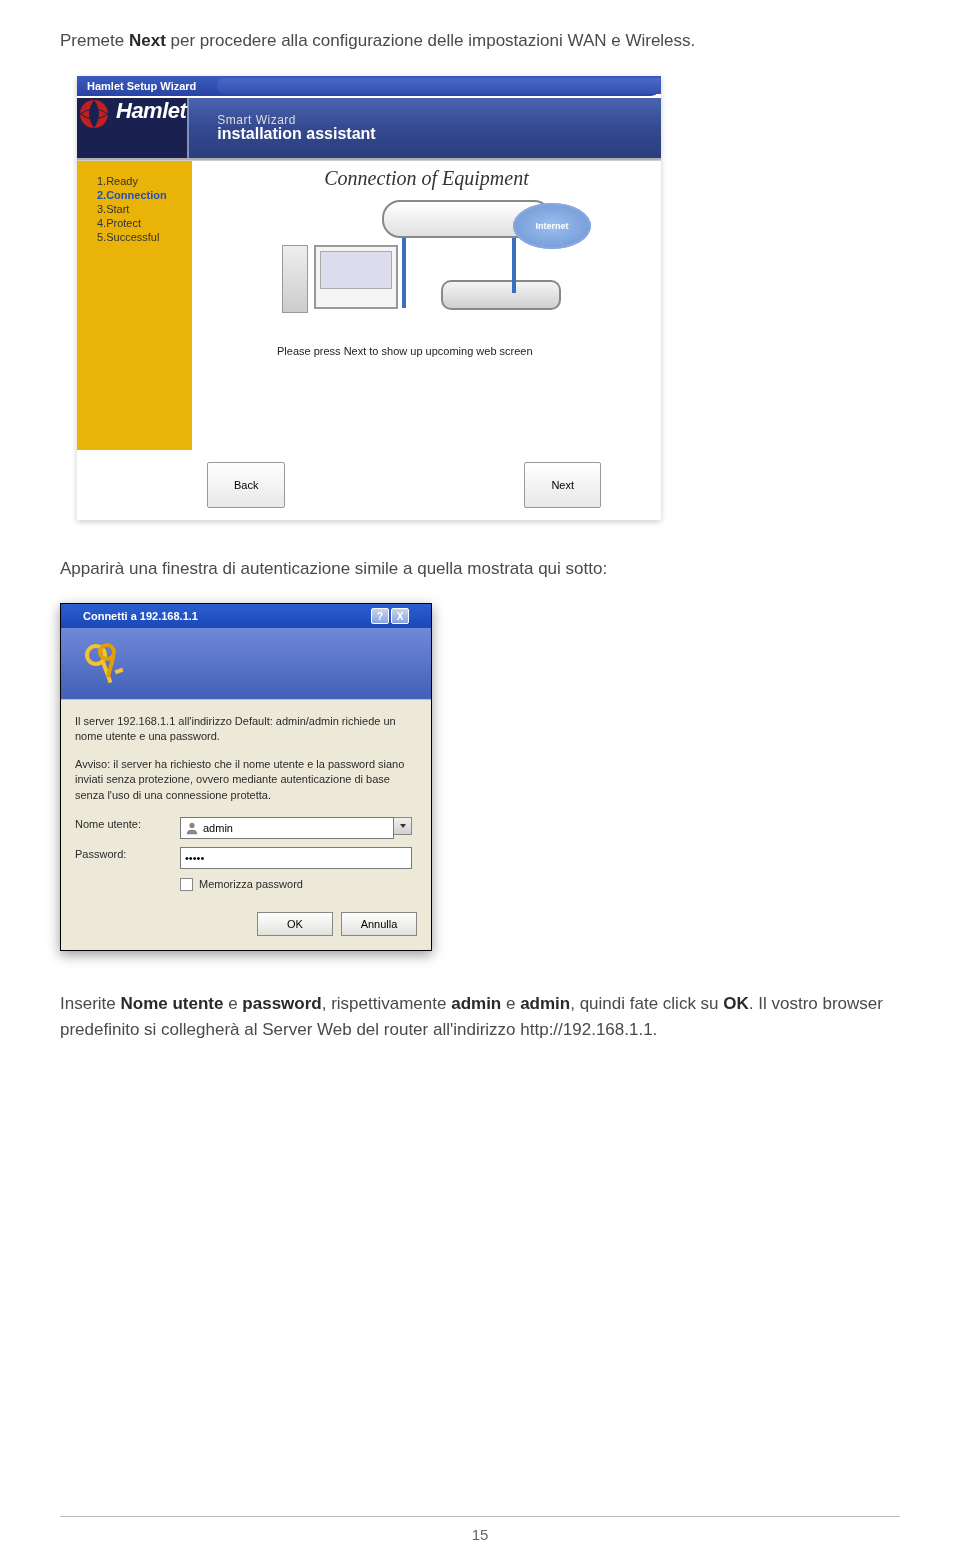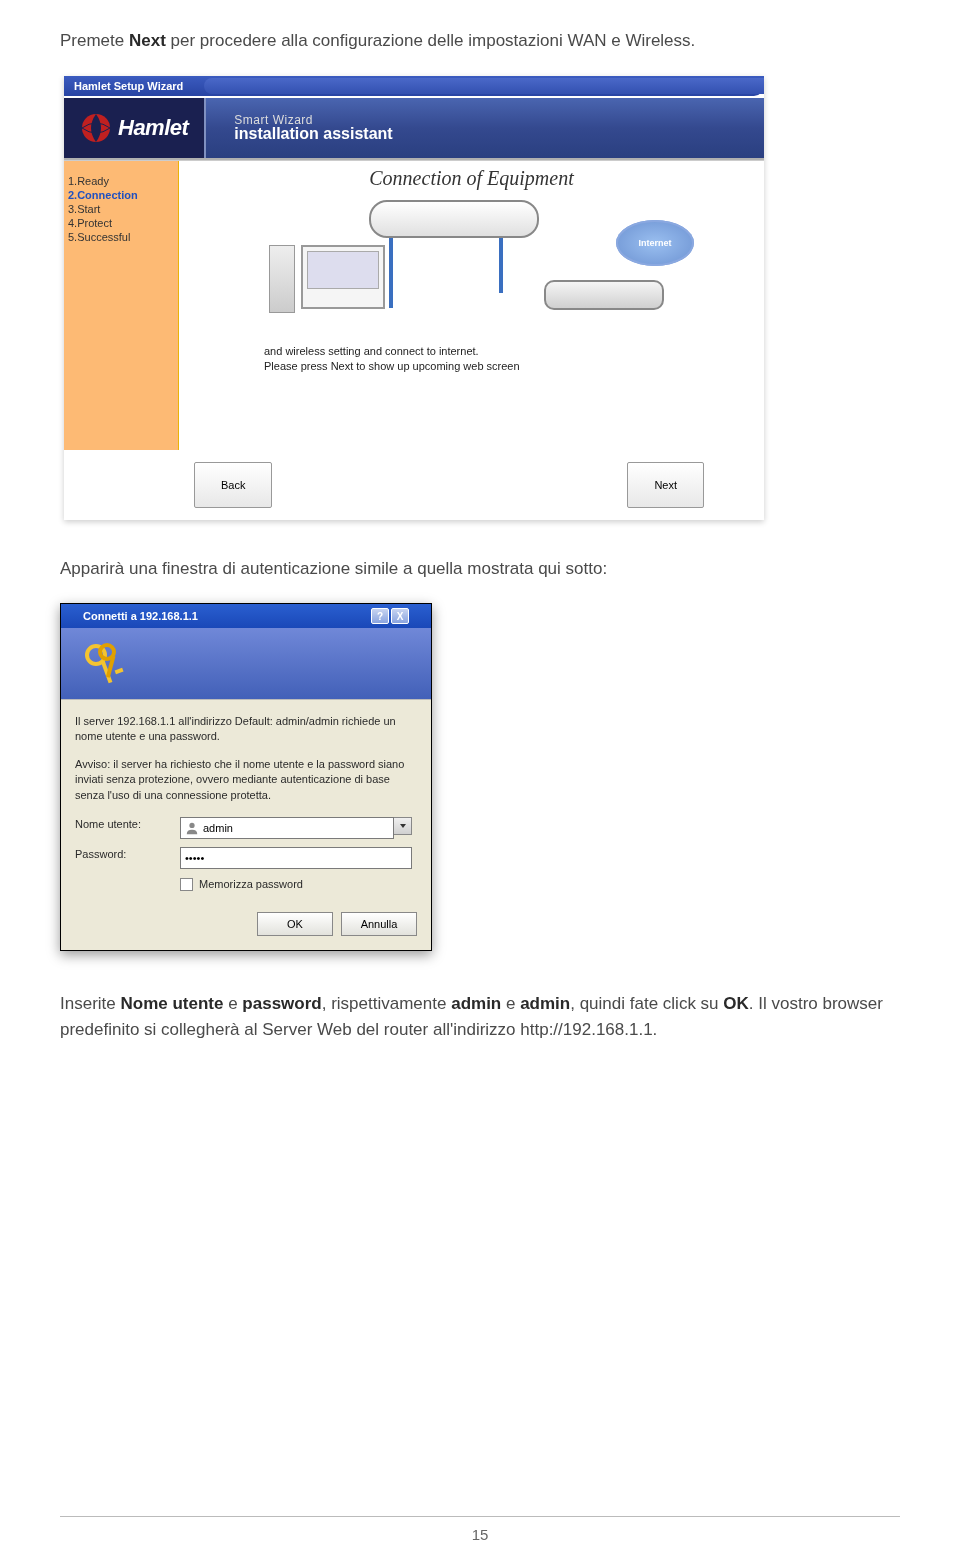--- a/index.html
+++ b/index.html
@@ -18,22 +18,22 @@
   .para {
     font-size: 17px;
     line-height: 1.5;
     margin-bottom: 22px;
     color: #4a4a4a;
   }
   .bold { font-weight: bold; color: #2a2a2a; }
 
   
   .wizard-window {
-    width: 700px;
-    margin-left: 4px;
+    width: 584px;
+    margin-left: 17px;
     background: #fff;
     box-shadow: 0 2px 6px rgba(0,0,0,0.2);
     margin-bottom: 36px;
   }
   .wizard-titlebar {
     background: linear-gradient(#3b5bbf, #2844a3);
     color: #fff;
     font-size: 11px;
     font-weight: bold;
     padding: 4px 10px;
@@ -49,24 +49,24 @@
   }
   .wizard-header {
     background: linear-gradient(#4a65b0, #34498f 50%, #2a3f80);
     height: 64px;
     display: flex;
     align-items: center;
     border-top: 2px solid #fff;
     border-bottom: 2px solid #b0b0b0;
   }
   .wizard-logo {
-    display: flex; align-items: center;
+    display: flex; align-items: flex-start;
     background: #1a2050;
     height: 100%;
-    padding: 0 16px;
+    padding: 0 1px;
     border-right: 2px solid #8090c0;
   }
   .wizard-logo svg { margin-right: 6px; }
   .wizard-logo-text {
     color: #fff;
     font-style: italic;
     font-weight: bold;
     font-size: 22px;
     letter-spacing: -0.5px;
   }
@@ -74,25 +74,25 @@
   .wizard-header-text .sw { font-size: 12px; letter-spacing: 0.5px; color: #ddd; }
   .wizard-header-text .ia { font-size: 16px; font-weight: bold; margin-top: -2px; }
 
   .wizard-body {
     display: flex;
     min-height: 290px;
     border-top: 1px solid #ccc;
   }
   .wizard-sidebar {
     width: 115px;
-    padding: 14px 4px;
+    padding: 14px 20px;
     font-size: 11px;
     color: #333;
     border-right: 1px solid #eab308;
-    background: #fdba74;
+    background: #eab308;
   }
   .wizard-sidebar div { margin-bottom: 2px; }
   .wizard-sidebar .active { color: #2050c0; font-weight: bold; }
 
   .wizard-main {
     flex: 1;
     padding: 6px 20px 10px 20px;
     background: #fff;
   }
   .wizard-main-title {
@@ -109,21 +109,21 @@
     margin: 0 40px 14px 40px;
   }
   .router-box {
     position: absolute; top: 0; left: 130px;
     width: 170px; height: 38px;
     border: 2px solid #888;
     border-radius: 18px;
     background: linear-gradient(#fff,#e0e0e0);
   }
   .internet-cloud {
-    position: absolute; top: 20px; right: 10px;
+    position: absolute; top: 3px; right: 10px;
     width: 78px; height: 46px;
     border-radius: 50%;
     background: radial-gradient(ellipse at center, #9abff0, #6a90d0);
     box-shadow: 0 0 0 2px #8aa8e0 inset;
     font-size: 9px; color: #fff; font-weight: bold;
     display: flex; align-items: center; justify-content: center; text-align: right;
   }
   .tower {
     position: absolute; top: 45px; left: 30px;
     width: 26px; height: 68px;
@@ -309,21 +309,20 @@
             </div>
           <div class="tower"></div>
           <div class="monitor"></div>
           <div class="modem-box"></div>
           <div class="cable" style="top:38px;left:150px;width:4px;height:70px"></div>
           <div class="cable" style="top:104px;left:150px;width:-0px;height:4px"></div>
           <div class="cable" style="top:38px;left:260px;width:4px;height:55px"></div>
 
         </div>
         <div class="wizard-instruction">
-          <div>and wireless setting and connect to internet.</div>
           <div>Please press Next to show up upcoming web screen</div>
         </div>
       </div>
     </div>
     <div class="wizard-buttons">
       <button class="wiz-btn">Back</button>
       <button class="wiz-btn">Next</button>
     </div>
   </div>
 

